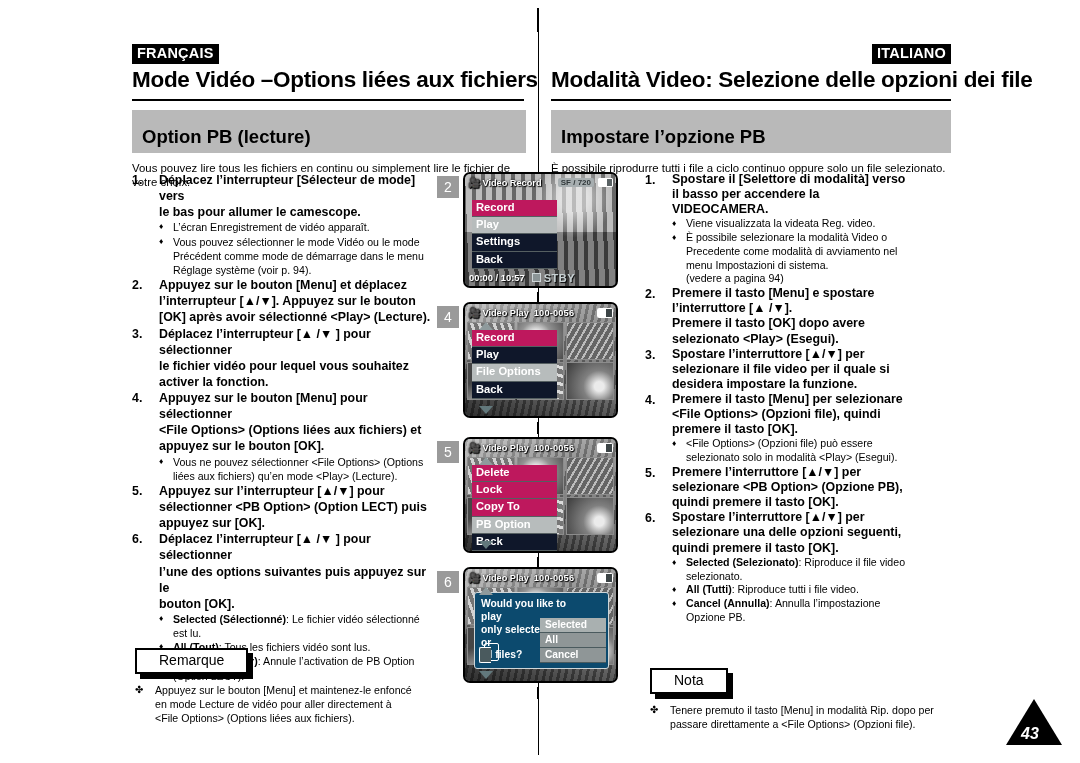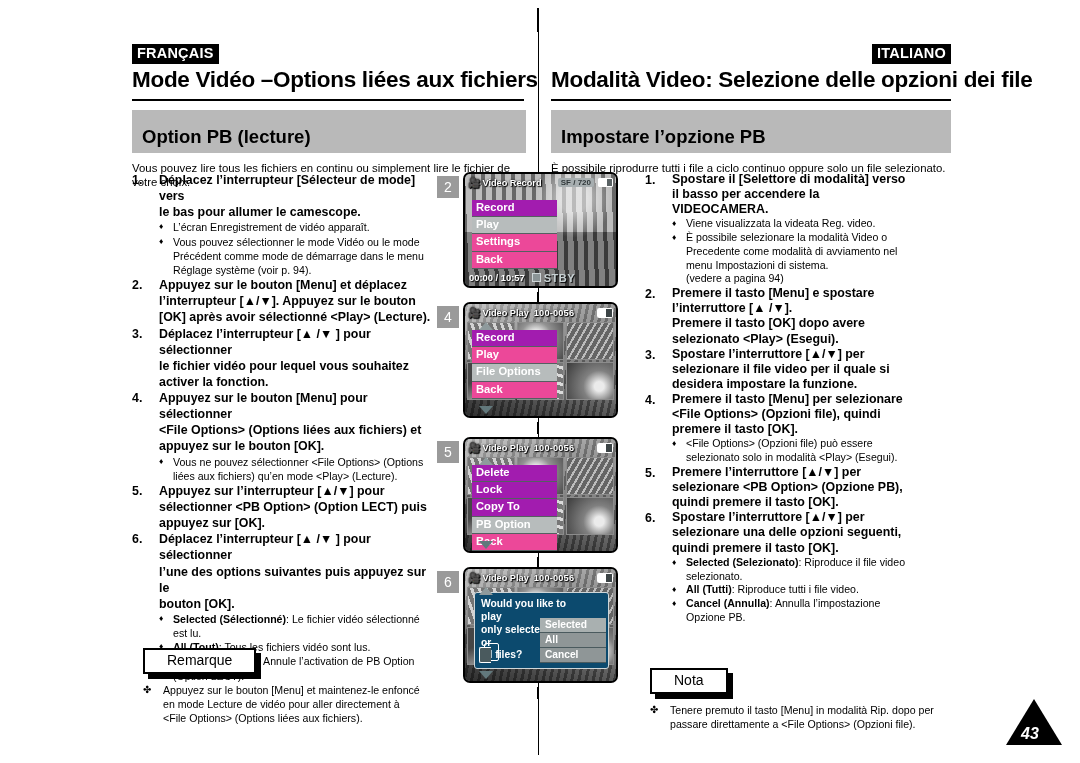--- a/index.html
+++ b/index.html
@@ -302,25 +302,25 @@
     left: 7px; top: 26px;
     width: 85px;
     z-index: 5;
   }
   .menu-item {
     color: #ffffff;
     font-size: 11.2px;
     font-weight: bold;
     padding: 1px 4px 2px 4px;
     line-height: 1.18;
-    background: #a21caf;
+    background: #be185d;
     border-bottom: 1px solid #555f61;
     white-space: nowrap;
   }
-  .menu-item.teal { background: #ec4899; }
+  .menu-item.teal { background: #0f172a; }
   .menu-item.sel  { background: #b7bcbc; color: #ffffff; }
   
   .arrow-up, .arrow-dn {
     position: absolute;
     left: 14px;
     width: 0; height: 0;
     border-left: 7px solid transparent;
     border-right: 7px solid transparent;
     z-index: 6;
   }
@@ -496,21 +496,21 @@
               <div class="bullet-text">
                 <div><b>Cancel (Annuler)</b>: Annule l’activation de PB Option</div>
                 <div>(Option LECT).</div>
               </div>
             </div>
           </div>
         </div>
       </div>
     </div>
 
-  <div style="position:absolute; left:135px; top:648px; width:320px;margin-left:8px;">
+  <div style="position:absolute; left:135px; top:648px; width:320px;">
     <div class="note-box-wrap">
       <div class="note-box">Remarque</div>
     </div>
     <div id="fr-note" style="margin-top:9px;">
         <div class="note-item">
           <div class="note-mark">✤</div>
           <div class="note-text">
             <div>Appuyez sur le bouton [Menu] et maintenez-le enfoncé</div>
             <div>en mode Lecture de vidéo pour aller directement à</div>
             <div>&lt;File Options&gt; (Options liées aux fichiers).</div>

